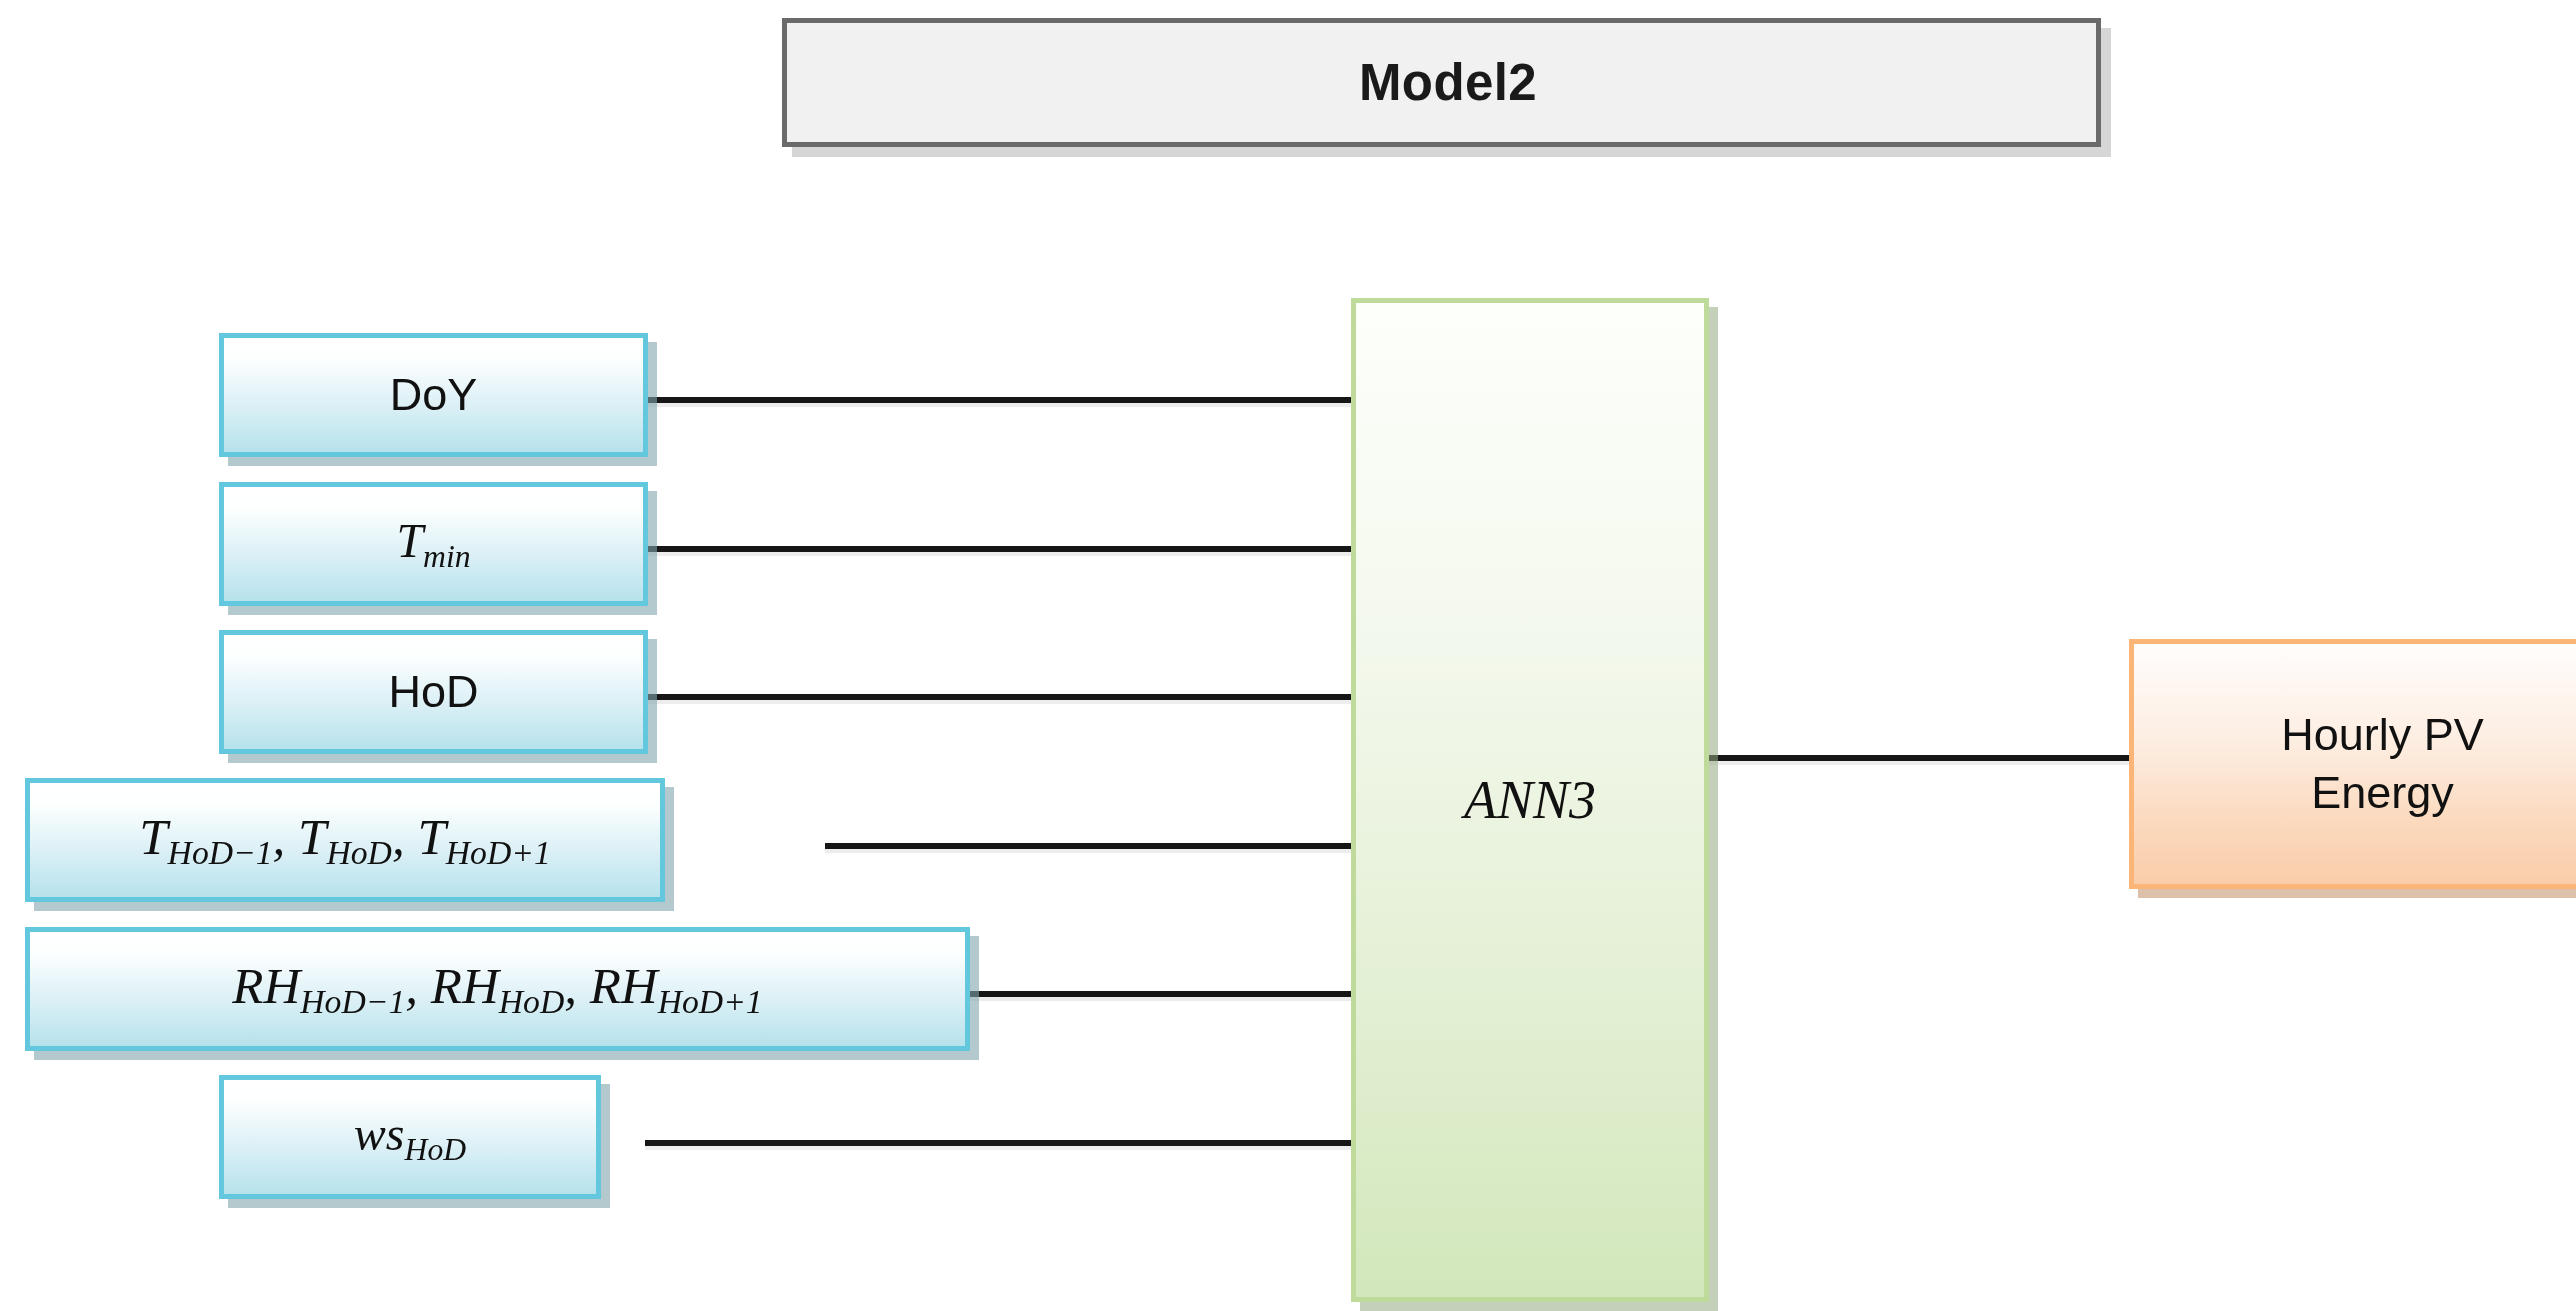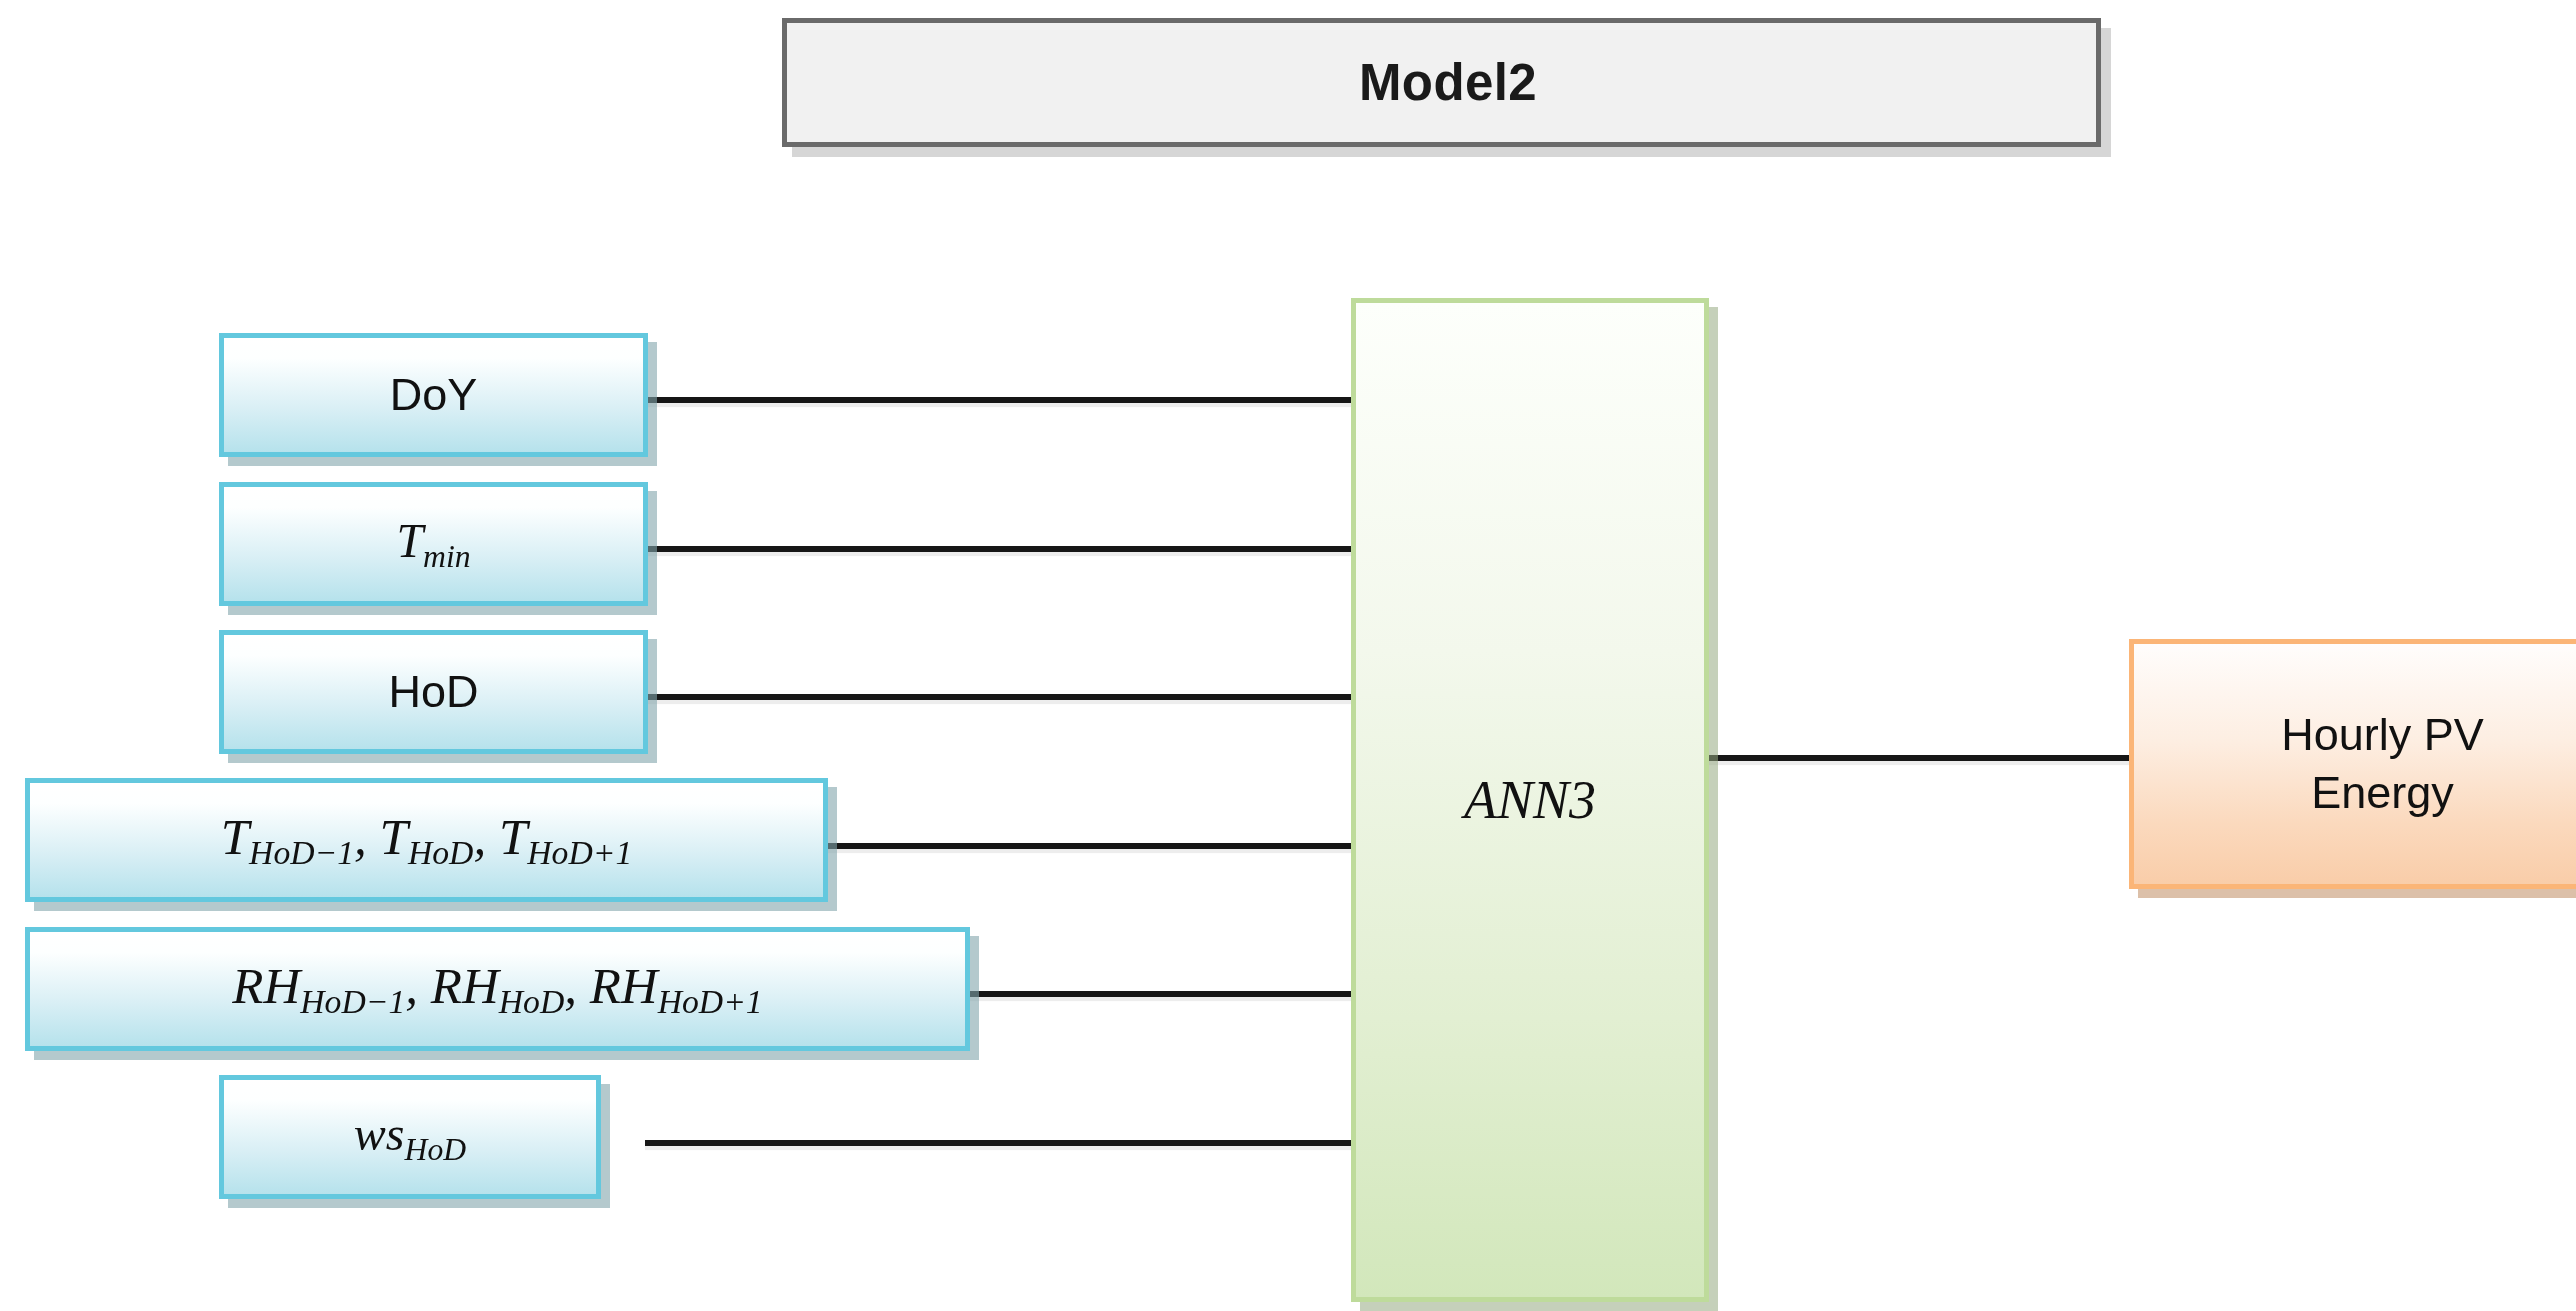--- a/index.html
+++ b/index.html
@@ -132,21 +132,21 @@
   </div>
 
   <div class="node node-blue" style="left:219px; top:482px; width:429px; height:124px;">
     <span class="lbl-math"><span>T</span><sub>min</sub></span>
   </div>
 
   <div class="node node-blue" style="left:219px; top:630px; width:429px; height:124px;">
     <span class="lbl-sans">HoD</span>
   </div>
 
-  <div class="node node-blue" style="left:25px; top:778px; width:803px; height:124px;">
+  <div class="node node-blue" style="left:25px; top:778px; width:640px; height:124px;">
     <span class="lbl-math-wide"><span>T</span><sub>HoD−1</sub><span>,</span> <span>T</span><sub>HoD</sub><span>,</span> <span>T</span><sub>HoD+1</sub></span>
   </div>
 
   <div class="node node-blue" style="left:25px; top:927px; width:945px; height:124px;">
     <span class="lbl-math-wide"><span>RH</span><sub>HoD−1</sub><span>,</span> <span>RH</span><sub>HoD</sub><span>,</span> <span>RH</span><sub>HoD+1</sub></span>
   </div>
 
   <div class="node node-blue" style="left:219px; top:1075px; width:382px; height:124px;">
     <span class="lbl-math"><span>ws</span><sub>HoD</sub></span>
   </div>

